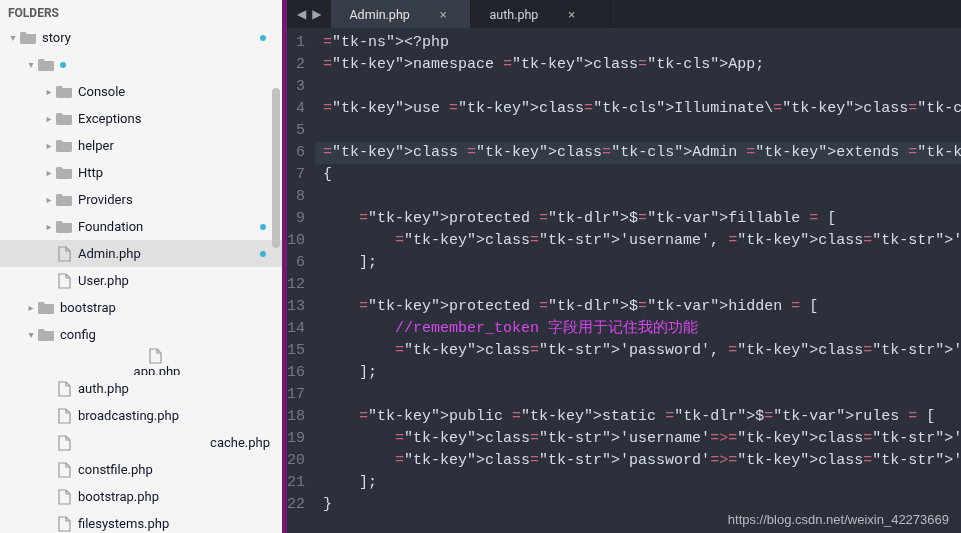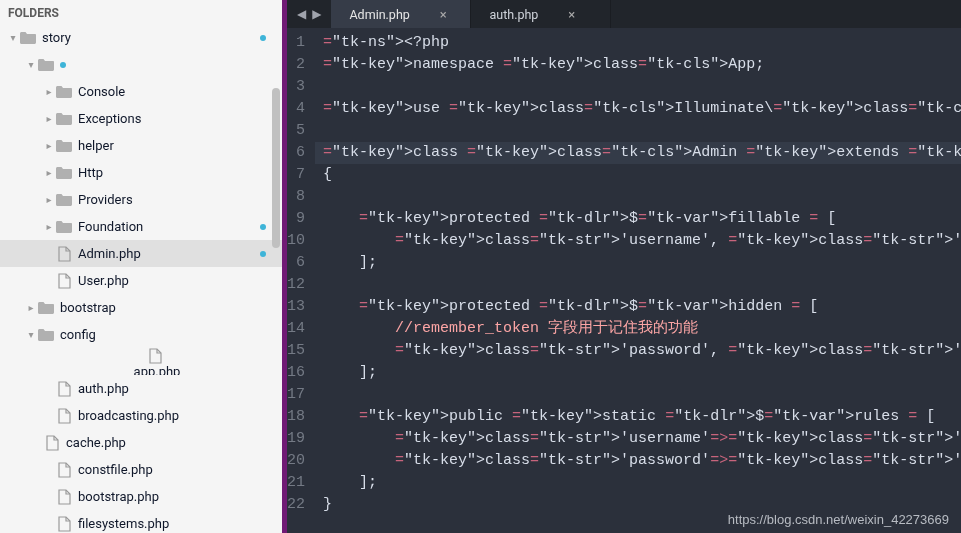--- a/index.html
+++ b/index.html
@@ -155,21 +155,21 @@
 }
 .code {
   padding: 4px 0 0 8px;
   color: #d8dee9;
   white-space: pre;
   flex: 1;
 }
 .code .line { height: 22px; }
 .hl-line { background: #343b48; margin-left:-8px; padding-left:8px; }
 .tk-op { color: #c7647c; }
-.tk-cmt { color: #fca5a5; }
+.tk-cmt { color: #d946ef; }
 .watermark {
   position: absolute;
   right: 12px;
   bottom: 6px;
   color: #b7bbc2;
   font-size: 13px;
   font-family: Arial, sans-serif;
   text-align: right;
 }
 
@@ -318,21 +318,21 @@
       <div class="tree-item" style="padding-left: 44px;">
         <span class="arrow"></span>
         <span class="icon">
           <svg width="13" height="16" viewBox="0 0 13 16">
             <path fill="none" stroke="#9a9a9a" stroke-width="1.2" d="M1 1h7l4 4v10H1z"></path>
             <path fill="none" stroke="#9a9a9a" stroke-width="1.2" d="M8 1v4h4"></path>
           </svg>
         </span>
         <span class="label">broadcasting.php</span>
       </div>
-      <div class="tree-item" style="padding-left: 32px;">
+      <div class="tree-item" style="padding-left: 44px; text-align: right;">
         <span class="arrow"></span>
         <span class="icon">
           <svg width="13" height="16" viewBox="0 0 13 16">
             <path fill="none" stroke="#9a9a9a" stroke-width="1.2" d="M1 1h7l4 4v10H1z"></path>
             <path fill="none" stroke="#9a9a9a" stroke-width="1.2" d="M8 1v4h4"></path>
           </svg>
         </span>
         <span class="label">cache.php</span>
       </div>
       <div class="tree-item" style="padding-left: 44px; justify-content: space-between;">

